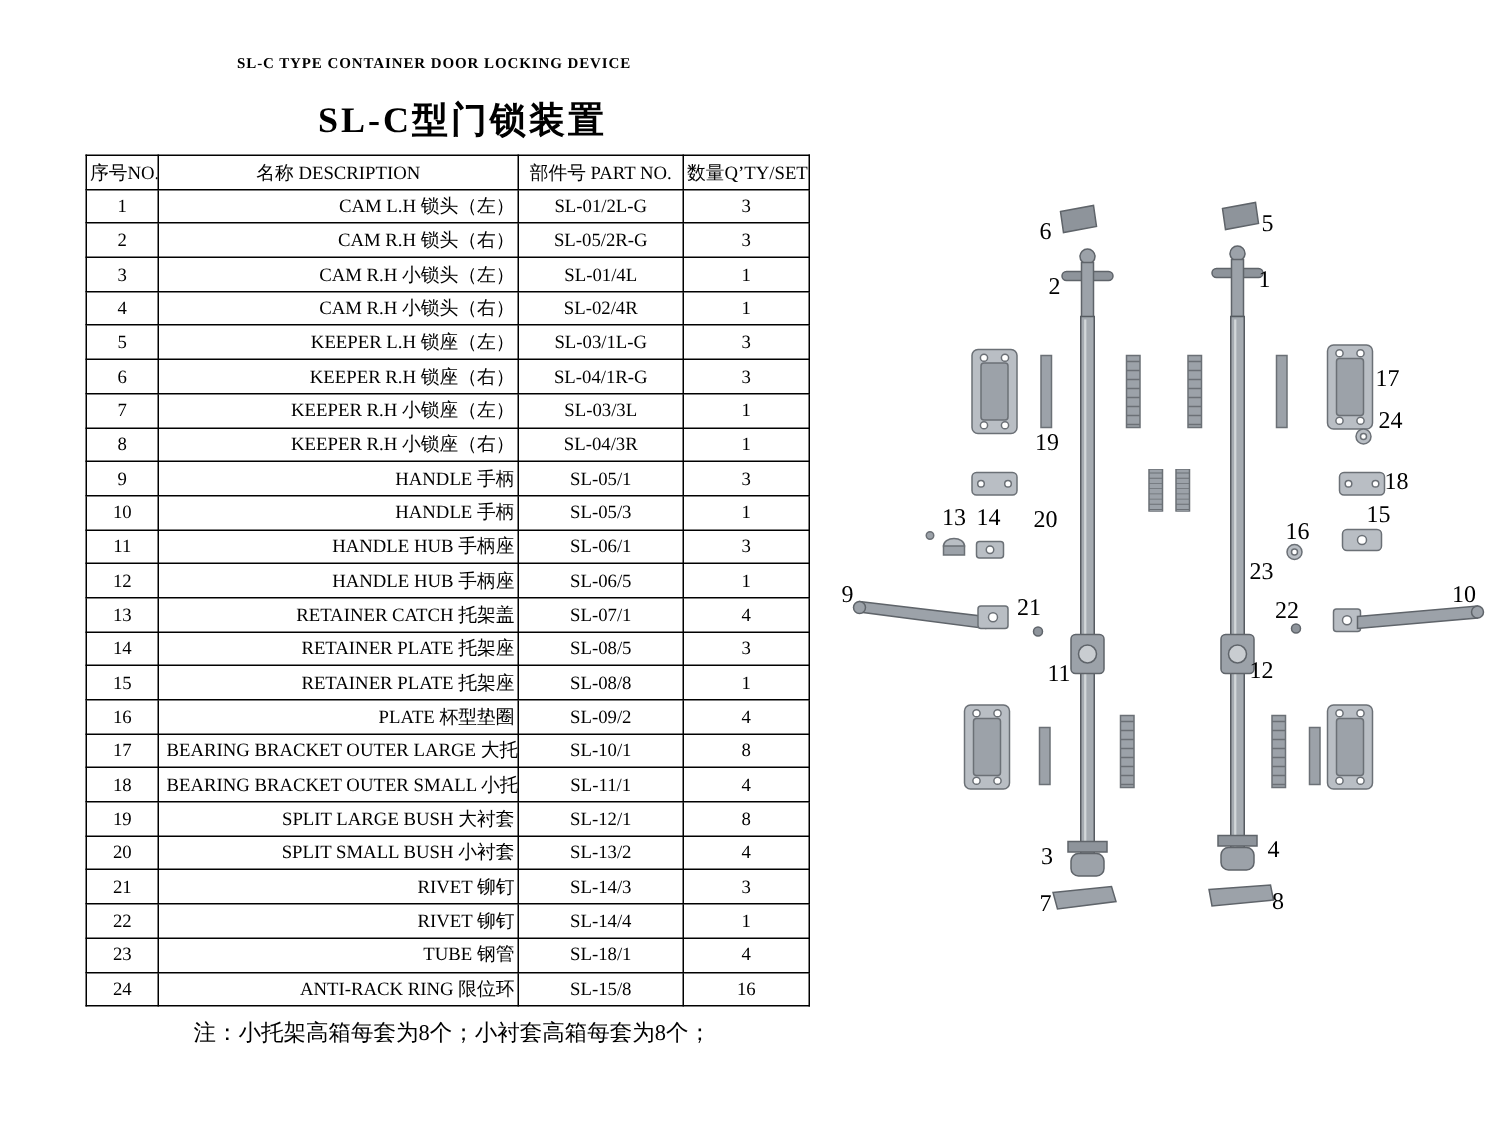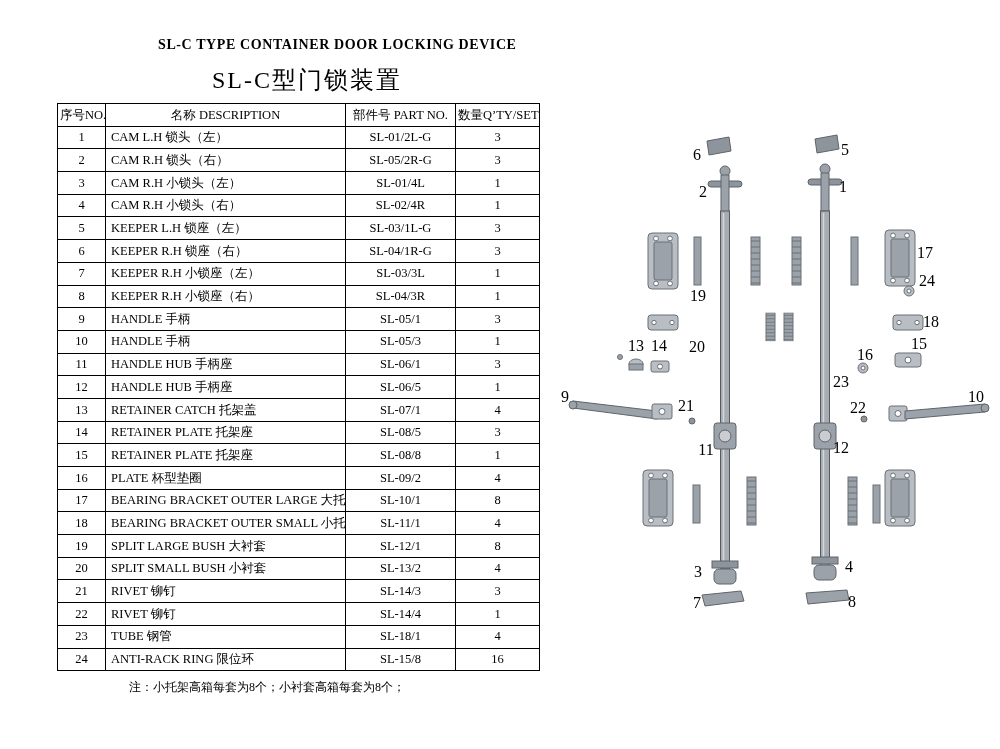--- a/index.html
+++ b/index.html
@@ -8,49 +8,49 @@
     background:#ffffff;
     font-family:"Liberation Serif","DejaVu Serif",serif;
     color:#000;
     position:relative;
     overflow:hidden;
   }
   .page { position:absolute; inset:0; }
 
   .doc-title {
     position:absolute; left:158px; top:37px;
-    font-size:14px; font-weight:bold; letter-spacing:0.6px;
+    font-size:10px; font-weight:bold; letter-spacing:0.6px;
     white-space:nowrap;
   }
   .cn-title {
     position:absolute; left:212px; top:64px;
-    font-size:24px; font-weight:normal; letter-spacing:2px;
+    font-size:24px; font-weight:bold; letter-spacing:2px;
     white-space:nowrap;
   }
 
   .parts-table {
     position:absolute; left:57px; top:103px;
     width:482px; border-collapse:collapse; table-layout:fixed;
   }
   .parts-table col.c-no   { width:48px; }
   .parts-table col.c-desc { width:240px; }
   .parts-table col.c-part { width:110px; }
   .parts-table col.c-qty  { width:84px; }
   .parts-table th, .parts-table td {
     border:1px solid #000;
     font-size:12.5px; font-weight:normal;
     height:22.7px; line-height:1;
     padding:0 2px; text-align:center;
     white-space:nowrap; overflow:hidden;
   }
-  .parts-table td.desc { text-align:left; padding-left:5px; }
+  .parts-table td.desc { text-align:right; padding-left:5px; }
 
   .note {
     position:absolute; left:129px; top:679px;
-    font-size:12px; white-space:nowrap;text-align:right;
+    font-size:15px; white-space:nowrap;text-align:right;
   }
 
   .diagram {
     position:absolute; left:555px; top:125px;
     width:445px; height:510px;
   }
   .diagram svg { position:absolute; left:0; top:0; }
   .callouts { position:absolute; inset:0; }
   .callout {
     position:absolute; transform:translate(-50%,-50%);

